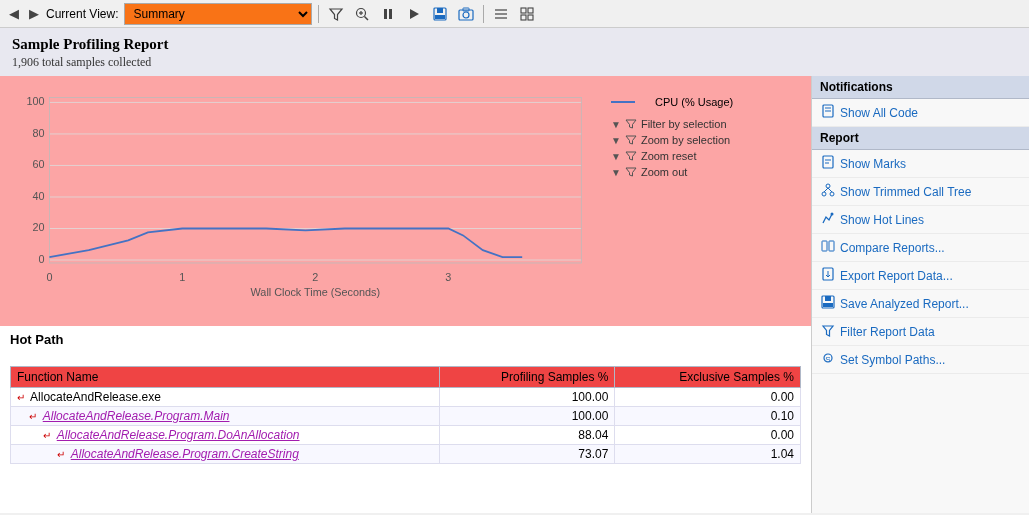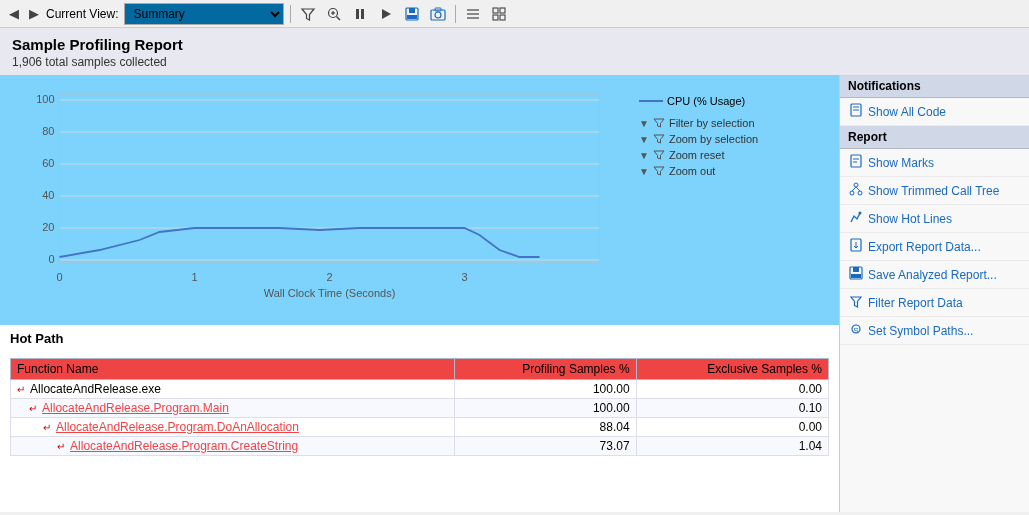--- a/index.html
+++ b/index.html
@@ -23,30 +23,31 @@
       font-size: 13px;
       color: #444;
       display: flex;
       align-items: center;
     }
     .toolbar-label { font-size: 12px; margin-right: 2px; }
     .toolbar-select {
       height: 22px;
       font-size: 12px;
       border: 1px solid #aaa;
-      background: #0369a1;
+      background: #f97316;
       padding: 0 4px;
-      width: 160px;
+      width: 188px;
     }
     .toolbar-sep { width: 1px; background: #aaa; height: 18px; margin: 0 2px; }
 
     
     .header {
       background: #e8e8f0;
       padding: 8px 12px 6px 12px;
+      font-family: Liberation Serif, serif;
     }
     .header-title { font-size: 15px; font-weight: bold; }
     .header-sub { font-size: 12px; color: #333; margin-top: 2px; }
 
     
     .main-layout {
       display: flex;
       height: calc(515px - 28px - 50px);
     }
 
@@ -57,55 +58,55 @@
       display: flex;
       flex-direction: column;
       background: white;
     }
 
     
     .chart-area {
       padding: 10px 10px 0 10px;
       height: 250px;
       display: flex;
-      background: #7dd3fc;
+      background: #fca5a5;
     }
     .chart-container {
       flex: 1;
       position: relative;
     }
     .chart-legend {
       width: 200px;
       padding: 10px;
       font-size: 11px;
     }
     .chart-legend-item {
       display: flex;
       align-items: center;
-      gap: 4px;
+      gap: 20px;
       margin-bottom: 8px;
     }
     .legend-line { width: 24px; height: 2px; background: #4472c4; }
     .legend-dropdown-item {
       display: flex;
       align-items: center;
       gap: 4px;
       margin-bottom: 4px;
       color: #333;
       font-size: 11px;
     }
     .legend-dropdown-item .arrow { color: #555; font-size: 10px; }
 
     
     .hot-path-section {
       padding: 6px 10px 0 10px;
       background: white;
       flex: 1;
     }
-    .hot-path-title { font-size: 13px; font-weight: bold; margin-bottom: 12px; }
+    .hot-path-title { font-size: 13px; font-weight: bold; margin-bottom: 19px; }
 
     
     .data-table {
       width: 100%;
       border-collapse: collapse;
       font-size: 12px;
     }
     .data-table th {
       background: #ef4444;
       border: 1px solid #b0b8c8;
@@ -114,29 +115,29 @@
       font-weight: normal;
     }
     .data-table th.num { text-align: right; }
     .data-table td {
       border: 1px solid #dde;
       padding: 2px 6px;
     }
     .data-table td.num { text-align: right; margin-left: 13px; }
     .data-table tr:nth-child(even) td { background: #f8f8ff; }
     .data-table tr:nth-child(odd) td { background: white; }
-    .link-cell { color: #ef4444; text-decoration: underline; cursor: pointer; }
+    .link-cell { color: #a21caf; text-decoration: underline; cursor: pointer; font-style: italic; }
     .indent-1 { padding-left: 18px !important; }
     .indent-2 { padding-left: 32px !important; }
     .indent-3 { padding-left: 46px !important; }
     .row-icon { color: #cc0000; font-size: 10px; margin-right: 2px; }
 
     
     .right-panel {
-      width: 190px;
+      width: 218px;
       background: #f8f8f8;
       border-left: 1px solid #ccc;
       overflow-y: auto;
     }
     .panel-section-title {
       background: #d0d8e8;
       padding: 4px 8px;
       font-weight: bold;
       font-size: 12px;
       border-bottom: 1px solid #b0b8c8;
@@ -394,20 +395,29 @@
         <svg width="14" height="14" viewBox="0 0 14 14">
             <polyline points="2,12 5,6 8,9 11,3" fill="none" stroke="#1a6ac0" stroke-width="1.3"></polyline>
             <circle cx="11" cy="3" r="1.5" fill="#1a6ac0"></circle>
           </svg>
       </span>
       <span>Show Hot Lines</span>
     </div>
     <div class="panel-item">
       <span class="panel-icon">
         <svg width="14" height="14" viewBox="0 0 14 14">
+            <rect x="1" y="2" width="5" height="10" rx="0.5" fill="none" stroke="#1a6ac0" stroke-width="1"></rect>
+            <rect x="8" y="2" width="5" height="10" rx="0.5" fill="none" stroke="#1a6ac0" stroke-width="1"></rect>
+          </svg>
+      </span>
+      <span>Compare Reports...</span>
+    </div>
+    <div class="panel-item">
+      <span class="panel-icon">
+        <svg width="14" height="14" viewBox="0 0 14 14">
             <rect x="2" y="1" width="10" height="12" rx="1" fill="none" stroke="#1a6ac0" stroke-width="1.2"></rect>
             <path d="M5 8l2 2 2-2M7 4v6" stroke="#1a6ac0" stroke-width="1" fill="none"></path>
           </svg>
       </span>
       <span>Export Report Data...</span>
     </div>
     <div class="panel-item">
       <span class="panel-icon">
         <svg width="14" height="14" viewBox="0 0 14 14">
             <rect x="1" y="1" width="12" height="12" rx="1" fill="none" stroke="#1a6ac0" stroke-width="1.2"></rect>

